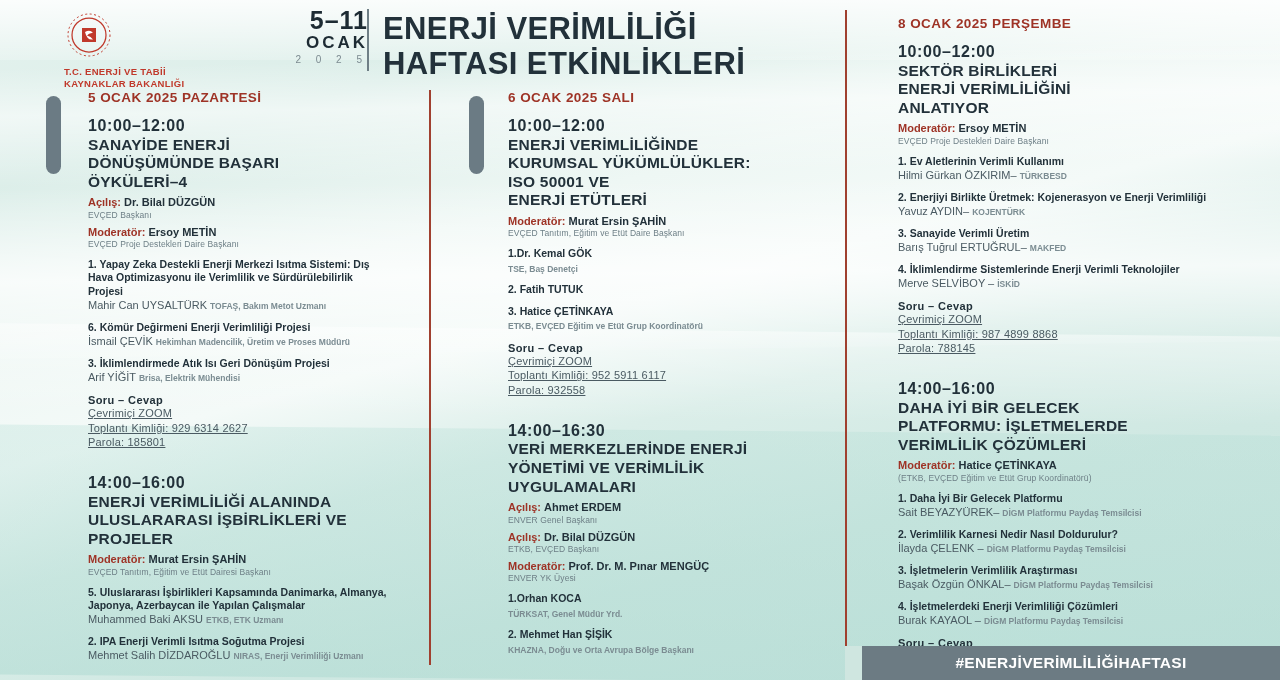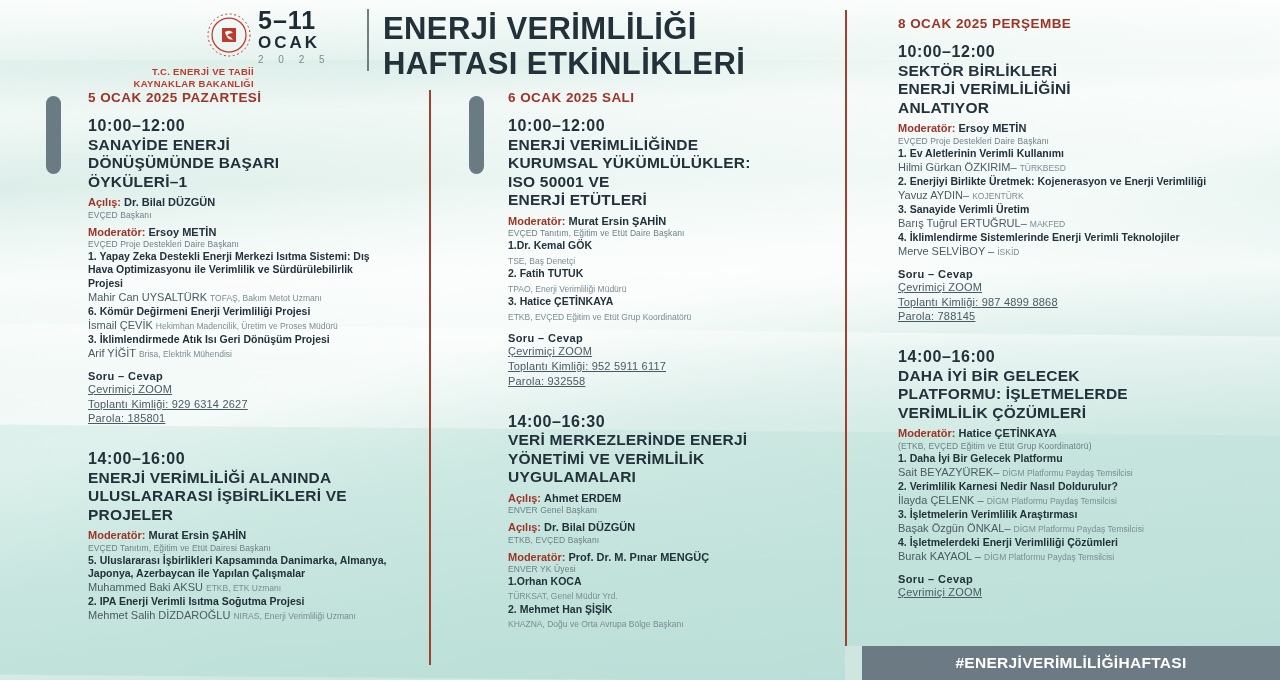--- a/index.html
+++ b/index.html
@@ -15,24 +15,24 @@
   
   .wave { position:absolute; left:0; right:0; pointer-events:none; }
   .w1 { top:55px; height:120px; background:linear-gradient(180deg, rgba(255,255,255,0) 0%, rgba(255,255,255,.55) 40%, rgba(255,255,255,0) 100%); transform:skewY(-1.2deg); }
   .w2 { top:180px; height:170px; background:linear-gradient(180deg, rgba(255,255,255,0) 0%, rgba(255,255,255,.72) 55%, rgba(255,255,255,.1) 100%); transform:skewY(-0.8deg); }
   .w3 { top:330px; height:90px; background:linear-gradient(180deg, rgba(255,255,255,.45) 0%, rgba(255,255,255,0) 100%); transform:skewY(0.6deg); }
   .w4 { top:430px; height:250px; background:linear-gradient(180deg, rgba(178,221,212,.30) 0%, rgba(167,215,206,.45) 100%); transform:skewY(0.5deg); }
   .w5 { top:0; height:60px; background:linear-gradient(180deg, rgba(255,255,255,.85) 0%, rgba(255,255,255,.2) 100%); }
 
   
   .header { position:absolute; top:0; left:0; width:100%; height:88px; z-index:5; }
-  .logo-wrap { position:absolute; left:54px; top:10px; width:200px; text-align:right; }
+  .logo-wrap { position:absolute; left:64px; top:10px; width:200px; text-align:left; }
   .logo-seal { width:50px; height:50px; margin:0 auto 2px; }
   .logo-text { color:#c0392b; font-size:9.5px; font-weight:bold; line-height:1.25; letter-spacing:.3px; }
-  .date-badge { position:absolute; left:258px; top:8px; width:110px; text-align:left; color:#1d2b33; }
+  .date-badge { position:absolute; left:258px; top:8px; width:110px; text-align:right; color:#1d2b33; }
   .db-1 { font-size:25px; font-weight:bold; letter-spacing:1px; line-height:1; }
   .db-2 { font-size:17px; font-weight:bold; letter-spacing:3px; line-height:1.15; }
   .db-3 { font-size:10px; letter-spacing:6px; color:#7c8a90; line-height:1.4; }
   .hdr-rule { position:absolute; left:367px; top:9px; width:2px; height:62px; background:#6f7f86; }
   .hdr-title { position:absolute; left:383px; top:12px; color:#22313a;
     font-size:31px; font-weight:bold; line-height:1.12; letter-spacing:.4px; }
 
   
   .cols { position:absolute; top:0; left:0; width:100%; height:680px; z-index:5; }
   .vrule { position:absolute; width:1.5px; background:#a0402f; }
@@ -49,23 +49,23 @@
   .c3 { left:898px; top:16px; width:312px; }
 
   .daytitle { color:#9e3326; font-size:13.5px; font-weight:bold; letter-spacing:.45px; margin-bottom:11px; }
 
   .sess { margin-bottom:9px; }
   .time { font-size:16px; font-weight:bold; color:#22313a; letter-spacing:.6px; line-height:1.22; }
   .stitle { font-size:15.5px; font-weight:bold; color:#22313a; letter-spacing:.2px; line-height:1.2; }
   .role { font-size:11px; font-weight:bold; color:#9e3326; line-height:1.3; margin-top:4px; }
   .role b { color:#22313a; }
   .sub { font-size:8.5px; color:#6d7f86; line-height:1.3; letter-spacing:.1px; }
-  .item { font-size:10.5px; font-weight:bold; color:#22313a; line-height:1.27; margin-top:0; }
+  .item { font-size:10.5px; font-weight:bold; color:#22313a; line-height:1.27; margin-top:8px; }
   .person { font-size:11px; color:#4a5a62; line-height:1.25; margin-top:1px; }
-  .person .org { font-size:8.5px; color:#7b8c92; }
+  .person .org { font-size:8.5px; color:#7b8c92;font-weight:bold; }
   .qa { font-size:11px; font-weight:bold; color:#22313a; margin-top:9px; letter-spacing:.4px; }
   .zoomline { font-size:11px; color:#4a5a62; line-height:1.34; margin-top:0; letter-spacing:.2px;text-decoration:underline; }
   .gap { height:14px; }
 
   
   .footer { position:absolute; left:862px; top:646px; width:418px; height:34px;
     background:#6c7b83; z-index:6; display:flex; align-items:center; justify-content:center; }
   .footer span { font-size:15.5px; letter-spacing:.3px; color:#ffffff; }
   .fb { font-weight:bold; }
   .fl { font-weight:bold; }
@@ -108,21 +108,21 @@
   <div class="vrule vr2"></div>
   <div class="scrollpill sp1"></div>
   <div class="scrollpill sp2"></div>
 
   <div class="col c1" id="col0">
       <div class="daytitle">5 OCAK 2025 PAZARTESİ</div>
       <div class="sess">
         <div class="time">10:00–12:00</div>
         <div class="stitle">SANAYİDE ENERJİ</div>
         <div class="stitle">DÖNÜŞÜMÜNDE BAŞARI</div>
-        <div class="stitle">ÖYKÜLERİ–1</div>
+        <div class="stitle">ÖYKÜLERİ–4</div>
         <div class="role">Açılış: <b>Dr. Bilal DÜZGÜN</b></div>
         <div class="sub">EVÇED Başkanı</div>
         <div class="role">Moderatör: <b>Ersoy METİN</b></div>
         <div class="sub">EVÇED Proje Destekleri Daire Başkanı</div>
         <div class="item">1. Yapay Zeka Destekli Enerji Merkezi Isıtma Sistemi: Dış Hava Optimizasyonu ile Verimlilik ve Sürdürülebilirlik Projesi</div>
         <div class="person">Mahir Can UYSALTÜRK <span class="org">TOFAŞ, Bakım Metot Uzmanı</span></div>
         <div class="item">6. Kömür Değirmeni Enerji Verimliliği Projesi</div>
         <div class="person">İsmail ÇEVİK <span class="org">Hekimhan Madencilik, Üretim ve Proses Müdürü</span></div>
         <div class="item">3. İklimlendirmede Atık Isı Geri Dönüşüm Projesi</div>
         <div class="person">Arif YİĞİT <span class="org">Brisa, Elektrik Mühendisi</span></div>
@@ -151,21 +151,20 @@
         <div class="time">10:00–12:00</div>
         <div class="stitle">ENERJİ VERİMLİLİĞİNDE</div>
         <div class="stitle">KURUMSAL YÜKÜMLÜLÜKLER:</div>
         <div class="stitle">ISO 50001 VE</div>
         <div class="stitle">ENERJİ ETÜTLERİ</div>
         <div class="role">Moderatör: <b>Murat Ersin ŞAHİN</b></div>
         <div class="sub">EVÇED Tanıtım, Eğitim ve Etüt Daire Başkanı</div>
         <div class="item">1.Dr. Kemal GÖK</div>
         <div class="person"><span class="org">TSE, Baş Denetçi</span></div>
         <div class="item">2. Fatih TUTUK</div>
-        <div class="person"><span class="org">TPAO, Enerji Verimliliği Müdürü</span></div>
         <div class="item">3. Hatice ÇETİNKAYA</div>
         <div class="person"><span class="org">ETKB, EVÇED Eğitim ve Etüt Grup Koordinatörü</span></div>
         <div class="qa">Soru – Cevap</div>
         <div class="zoomline">Çevrimiçi ZOOM</div>
         <div class="zoomline">Toplantı Kimliği: 952 5911 6117</div>
         <div class="zoomline">Parola: 932558</div>
       </div>
       <div class="gap"></div>
       <div class="sess">
         <div class="time">14:00–16:30</div>

